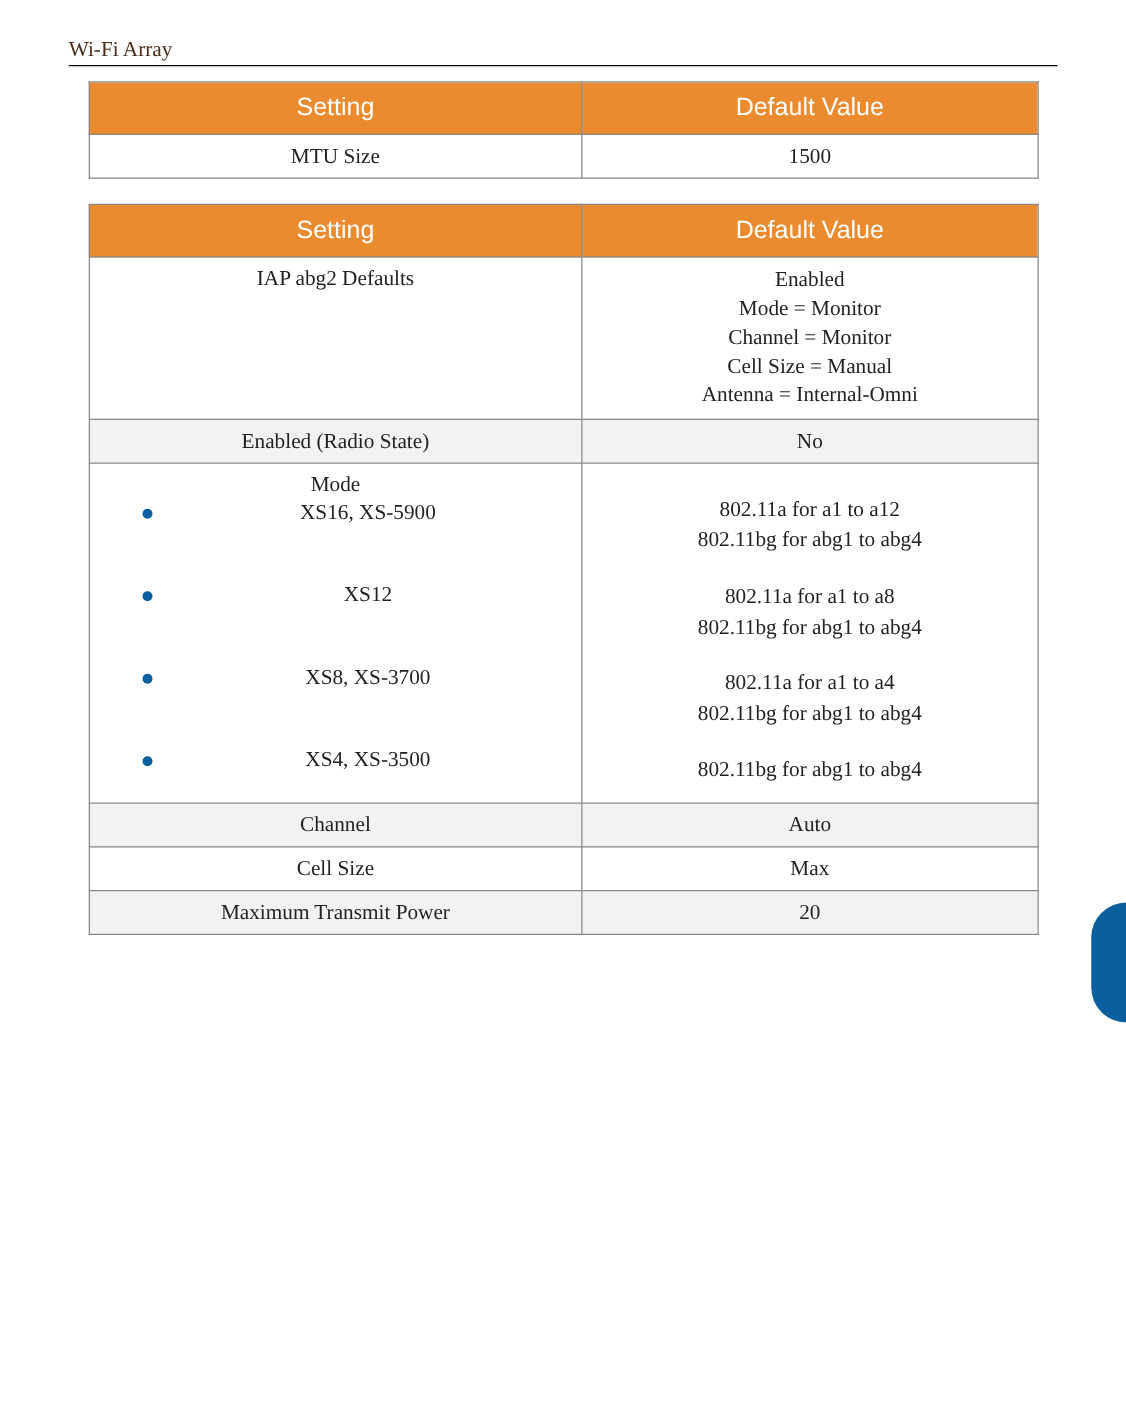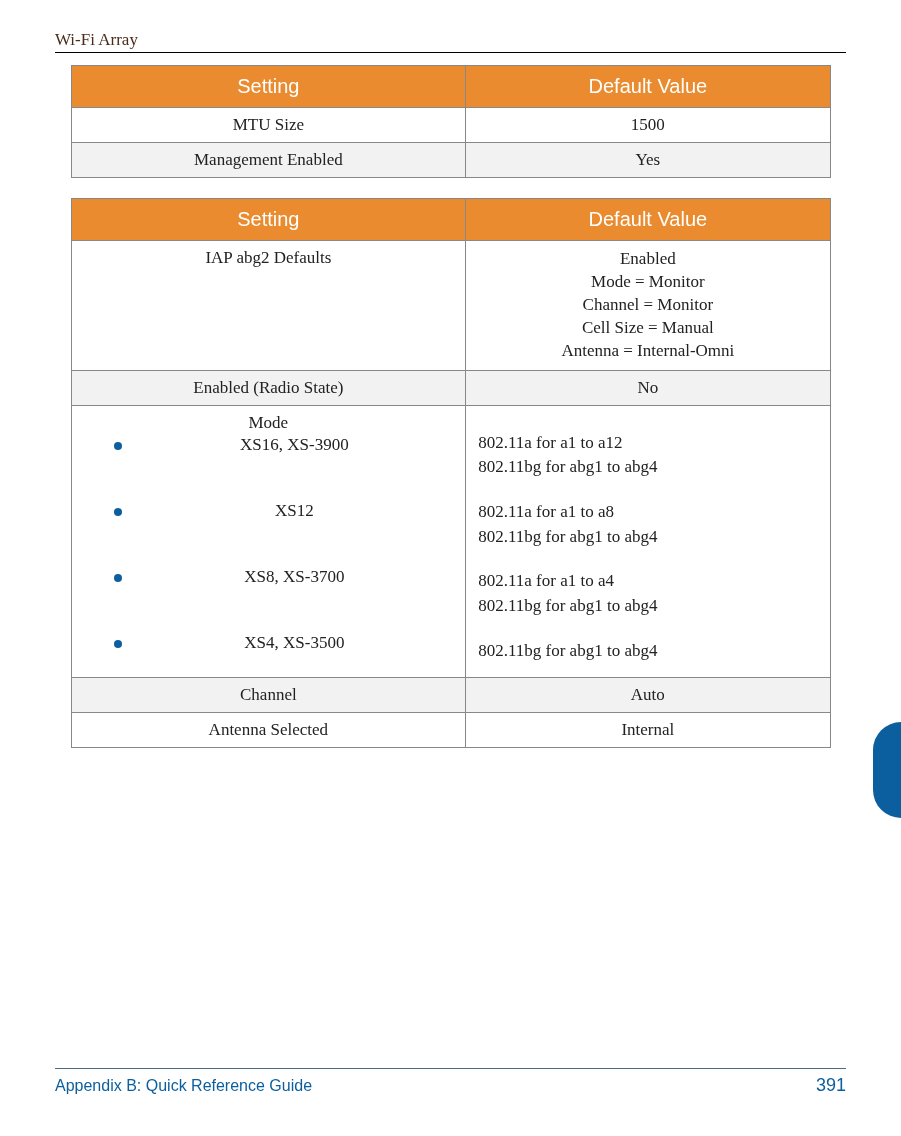--- a/index.html
+++ b/index.html
@@ -23,21 +23,21 @@
 
     .section-head { font-family: Verdana, Arial, sans-serif; font-size: 18px; color: #0b5f9e; margin: 8px 0 14px 0; }
 
     .mode-cell { padding-bottom: 14px !important; }
     .mode-list { list-style: none; padding-left: 30px; }
     .mode-list li { position: relative; padding-left: 22px; margin-top: 2px; margin-bottom: 46px; font-size: 17px; }
     .mode-list li:last-child { margin-bottom: 0; }
     .mode-list li::before { content: ""; position: absolute; left: 0; top: 7px; width: 8px; height: 8px; border-radius: 50%; background: #0b5f9e; }
 
     .mode-vals { }
-    .mode-group { margin-bottom: 20px; text-align: left; }
+    .mode-group { margin-bottom: 20px; text-align: center; }
     .mode-group:last-child { margin-bottom: 0; }
     .mode-line { line-height: 1.45; }
 
     .side-tab { position: absolute; right: 0; top: 722px; width: 28px; height: 96px; background: #0b5f9e; border-radius: 28px 0 0 28px; }
 
     .footer { position: absolute; left: 55px; right: 55px; bottom: 40px; }
     .hr-bot { border: none; border-top: 1px solid #4a6a86; margin-bottom: 6px; }
     .footer-row { display: flex; justify-content: space-between; align-items: baseline; font-family: Verdana, Arial, sans-serif; }
     .footer-left { color: #0b5f9e; font-size: 16px; }
     .footer-right { color: #0b5f9e; font-size: 18px; }
@@ -60,24 +60,20 @@
       <tr>
         <th class="col-setting">Setting</th>
         <th class="col-value">Default Value</th>
       </tr>
     </thead>
     <tbody>
       <tr>
         <td class="left">MTU Size</td>
         <td class="center">1500</td>
       </tr>
-      <tr class="shade">
-        <td class="left">Management Enabled</td>
-        <td class="center">Yes</td>
-      </tr>
     </tbody>
   </table>
 
 
   <table class="tbl">
     <thead>
       <tr>
         <th class="col-setting">Setting</th>
         <th class="col-value">Default Value</th>
       </tr>
@@ -96,21 +92,21 @@
         </td>
       </tr>
       <tr class="shade">
         <td class="left">Enabled (Radio State)</td>
         <td class="center">No</td>
       </tr>
       <tr>
         <td class="left mode-cell">
           <span class="mode-label">Mode</span>
           <ul class="mode-list">
-            <li>XS16, XS-3900</li>
+            <li>XS16, XS-5900</li>
             <li>XS12</li>
             <li>XS8, XS-3700</li>
             <li>XS4, XS-3500</li>
           </ul>
         </td>
         <td class="center mode-cell">
           <div style="height:18px"></div>
           <div class="mode-vals">
             <div class="mode-group">
               <div class="mode-line">802.11a for a1 to a12</div>
@@ -128,29 +124,26 @@
               <div class="mode-line">802.11bg for abg1 to abg4</div>
             </div>
           </div>
         </td>
       </tr>
       <tr class="shade">
         <td class="left">Channel</td>
         <td class="center">Auto</td>
       </tr>
       <tr>
-        <td class="left">Antenna Selected</td>
-        <td class="center">Internal</td>
+        <td class="left">Cell Size</td>
+        <td class="center">Max</td>
+      </tr>
+      <tr class="shade">
+        <td class="left">Maximum Transmit Power</td>
+        <td class="center">20</td>
       </tr>
     </tbody>
   </table>
 
   <div class="side-tab"></div>
 
-  <div class="footer">
-    <hr class="hr-bot">
-    <div class="footer-row">
-      <span class="footer-left">Appendix B: Quick Reference Guide</span>
-      <span class="footer-right">391</span>
-    </div>
-  </div>
 
 </div>
 
 </body></html>

